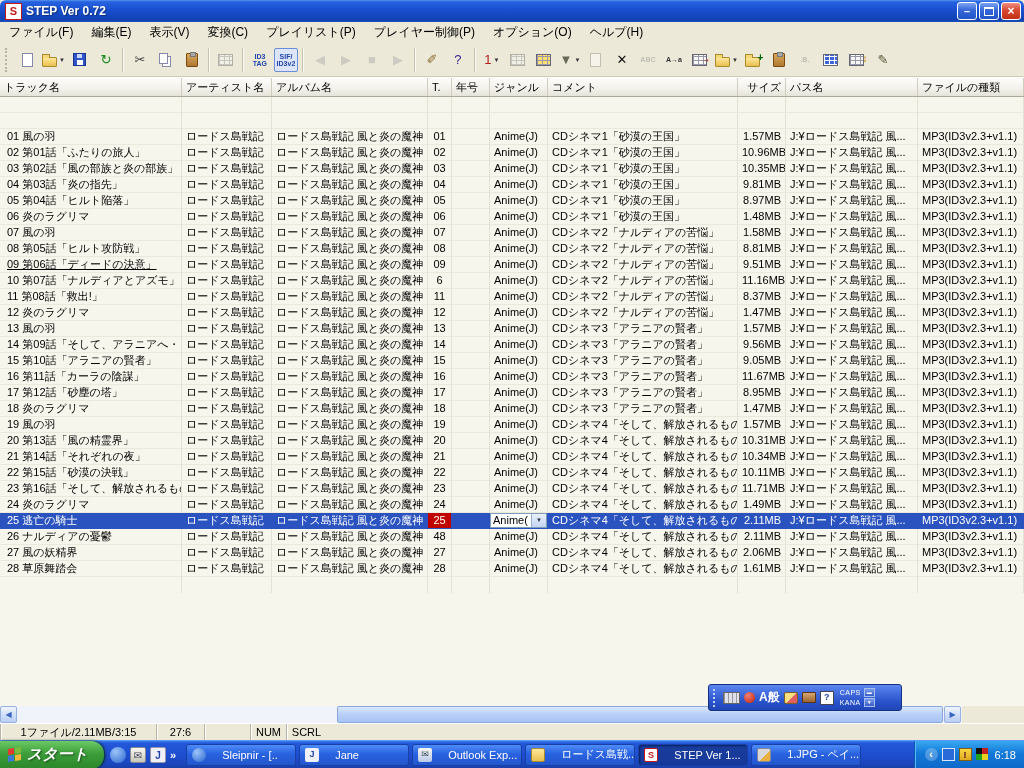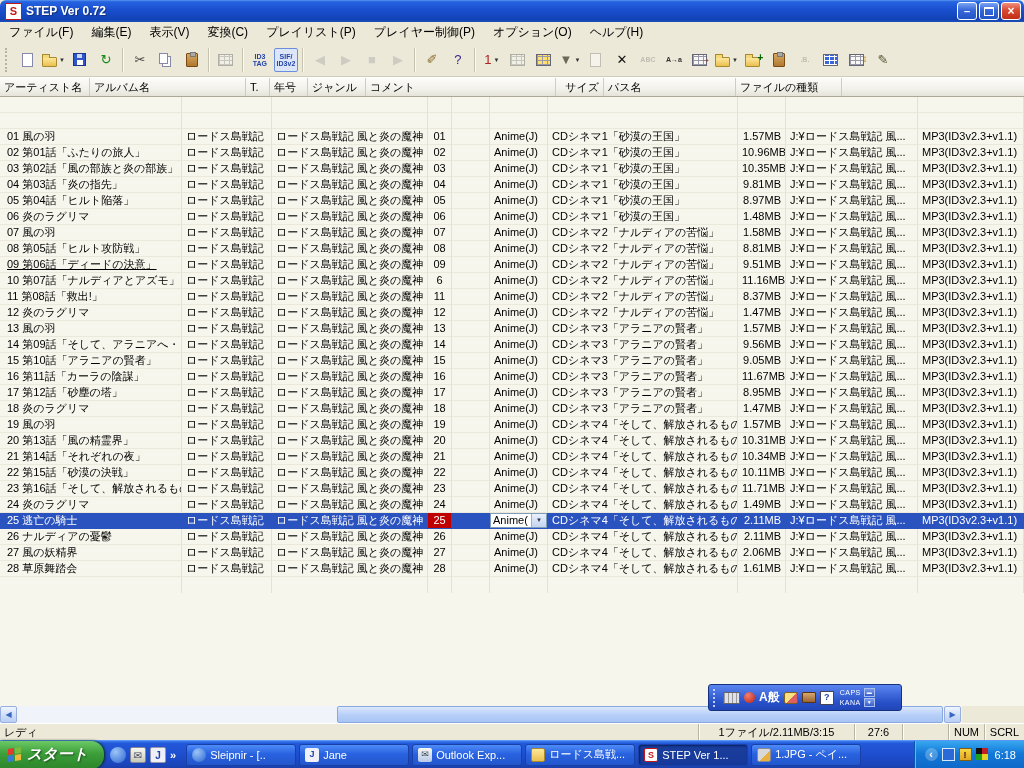--- a/index.html
+++ b/index.html
@@ -127,21 +127,21 @@
   .winflag i:nth-child(1){background:#E23A2E;}.winflag i:nth-child(2){background:#7CBB3C;}
   .winflag i:nth-child(3){background:#3C78D8;}.winflag i:nth-child(4){background:#F0B93C;}
   .qlaunch{display:flex;align-items:center;gap:4px;padding:0 6px;flex:0 0 auto;}
   .qlicon{width:16px;height:16px;border-radius:2px;font-size:10px;font-weight:bold;text-align:center;line-height:15px;}
   .ql-globe{background:radial-gradient(circle at 35% 30%,#9CC4F8,#2A66D0);color:#fff;border-radius:50%;}
   .ql-mail{background:linear-gradient(180deg,#F8F8F0,#C8C8B8);color:#446;border:1px solid #889;box-sizing:border-box;}
   .ql-j{background:#F0F0F8;color:#2244AA;border:1px solid #99A;box-sizing:border-box;}
   .ql-chev{color:#fff;font-size:11px;font-weight:bold;}
   .taskbtns{display:flex;gap:3px;flex:1;padding-left:4px;}
   .taskbtn{width:110px;height:22px;border-radius:3px;border:1px solid #1941A5;
-    background:linear-gradient(180deg,#4E8CF8,#2962E0 45%,#2256CC);display:flex;align-items:center;gap:4px;
+    background:linear-gradient(180deg,#4E8CF8,#2962E0 45%,#2256CC);display:flex;align-items:center;gap:16px;
     padding:0 5px;box-sizing:border-box;color:#fff;font-size:11px;overflow:hidden;white-space:nowrap;flex:0 0 auto;}
   .taskbtn.active{background:linear-gradient(180deg,#1A3E9C,#16389A);box-shadow:inset 1px 1px 2px #0A2060;}
   .tbicon{width:14px;height:14px;flex:0 0 auto;border-radius:2px;font-size:9px;font-weight:bold;
     text-align:center;line-height:13px;box-sizing:border-box;}
   .tb-globe{background:radial-gradient(circle at 35% 30%,#9CC4F8,#2A66D0);border-radius:50%;color:#fff;}
   .tb-j{background:#F0F0F8;color:#2244AA;}
   .tb-mail{background:linear-gradient(180deg,#F8F8F0,#B8C8E8);color:#345;}
   .tb-folder{background:linear-gradient(180deg,#FFE79A,#E9C050);border:1px solid #A98B2D;}
   .tb-step{background:#fff;border:1px solid #C01818;color:#C01818;}
   .tb-paint{background:linear-gradient(135deg,#D8D8D8 55%,#E8B040 55%);border:1px solid #889;}
@@ -293,20 +293,21 @@
       </span>
       <span class="tbtn">
         <span class="sh sh-grid sh-grid-sort"></span>
       </span>
       <span class="tbtn">
         <span class="glyph" style="color: rgb(85, 85, 51);">✎</span>
       </span>
     </div>
 
   <div class="lheader" id="lheader">
+      <div class="hcell" style="width: 182px;">トラック名</div>
       <div class="hcell" style="width: 90px;">アーティスト名</div>
       <div class="hcell" style="width: 156px;">アルバム名</div>
       <div class="hcell" style="width: 24px;">T.</div>
       <div class="hcell" style="width: 38px;">年号</div>
       <div class="hcell" style="width: 58px;">ジャンル</div>
       <div class="hcell" style="width: 190px;">コメント</div>
       <div class="hcell right" style="width: 48px;">サイズ</div>
       <div class="hcell" style="width: 132px;">パス名</div>
       <div class="hcell" style="width: 106px;">ファイルの種類</div>
     </div>
@@ -638,21 +639,21 @@
         </div>
         <div class="tcell c6" style="width: 190px;">CDシネマ4「そして、解放されるもの」</div>
         <div class="tcell c7" style="width: 48px;">2.11MB</div>
         <div class="tcell c8" style="width: 132px;">J:¥ロードス島戦記 風...</div>
         <div class="tcell c9" style="width: 106px;">MP3(ID3v2.3+v1.1)</div>
       </div>
       <div class="trow">
         <div class="tcell c0" style="width: 182px;">26 ナルディアの憂鬱</div>
         <div class="tcell c1" style="width: 90px;">ロードス島戦記</div>
         <div class="tcell c2" style="width: 156px;">ロードス島戦記 風と炎の魔神</div>
-        <div class="tcell c3" style="width: 24px;">26</div>
+        <div class="tcell c3" style="width: 24px;">48</div>
         <div class="tcell c4" style="width: 38px;"></div>
         <div class="tcell c5" style="width: 58px;">Anime(J)</div>
         <div class="tcell c6" style="width: 190px;">CDシネマ4「そして、解放されるもの」</div>
         <div class="tcell c7" style="width: 48px;">2.11MB</div>
         <div class="tcell c8" style="width: 132px;">J:¥ロードス島戦記 風...</div>
         <div class="tcell c9" style="width: 106px;">MP3(ID3v2.3+v1.1)</div>
       </div>
       <div class="trow">
         <div class="tcell c0" style="width: 182px;">27 風の妖精界</div>
         <div class="tcell c1" style="width: 90px;">ロードス島戦記</div>
@@ -711,21 +712,20 @@
         <span class="ime-mini">▬</span>
       </span>
       <span class="ime-lockrow">
         <span class="lk">KANA</span>
         <span class="ime-mini">▼</span>
       </span>
     </span>
   </div>
 
   <div class="statusbar">
-    <div class="scell ready">レディ</div>
     <div class="scell" style="width:156px">1ファイル/2.11MB/3:15</div>
     <div class="scell" style="width:48px">27:6</div>
     <div class="scell" style="width:46px"></div>
     <div class="scell" style="width:36px">NUM</div>
     <div class="scell" style="width:40px">SCRL</div>
   </div>
 
   <div class="taskbar">
     <div class="startbtn">
       <span class="winflag">

